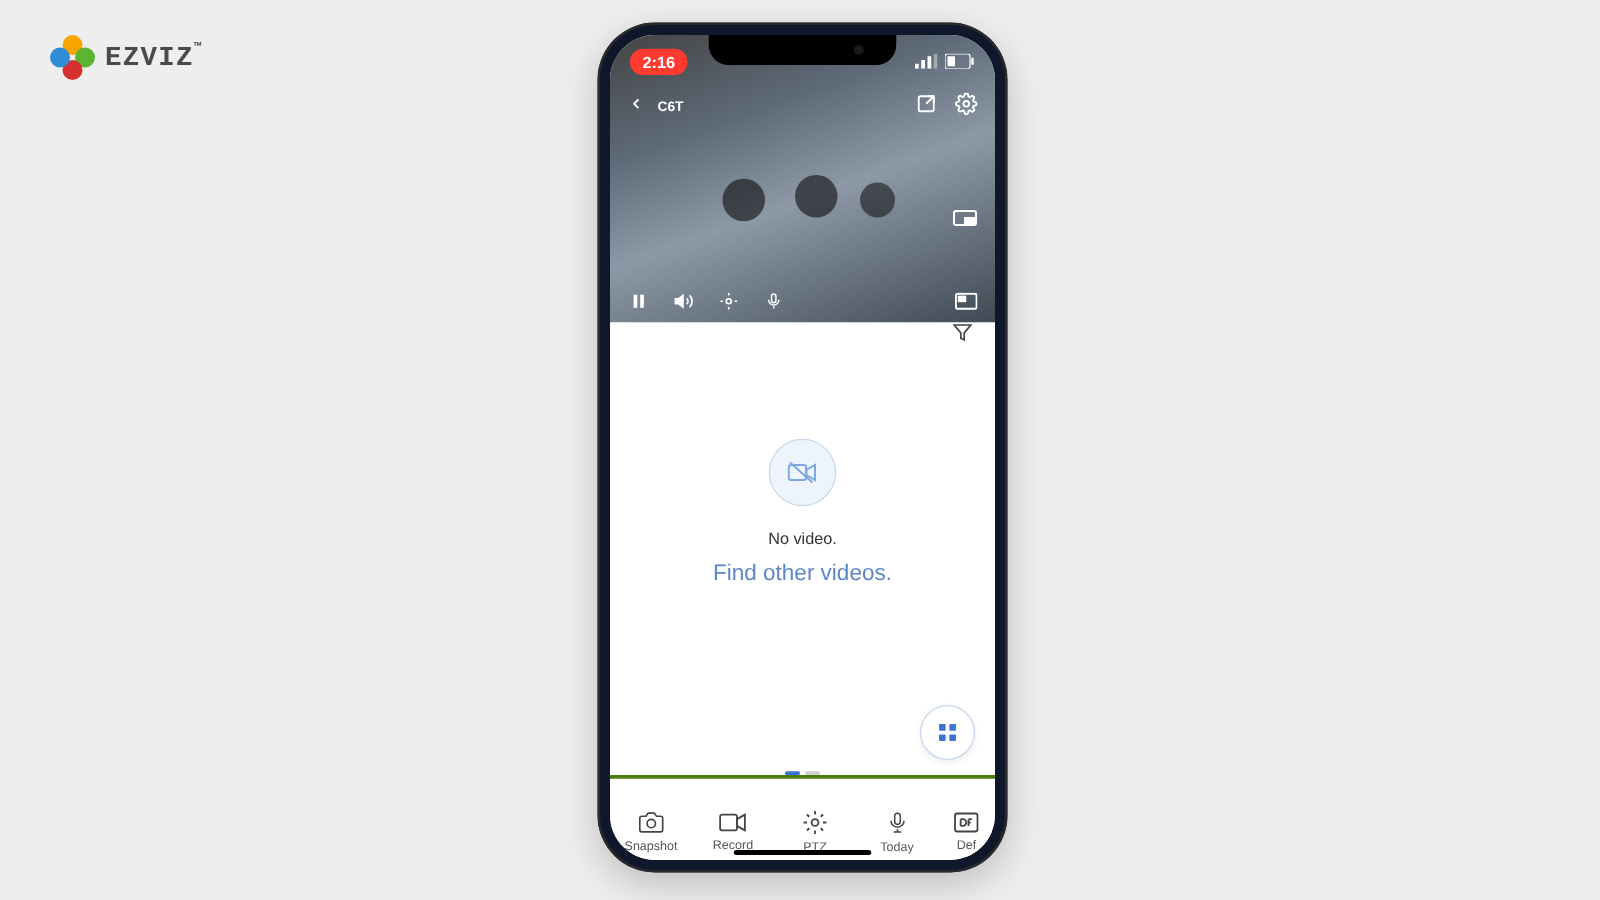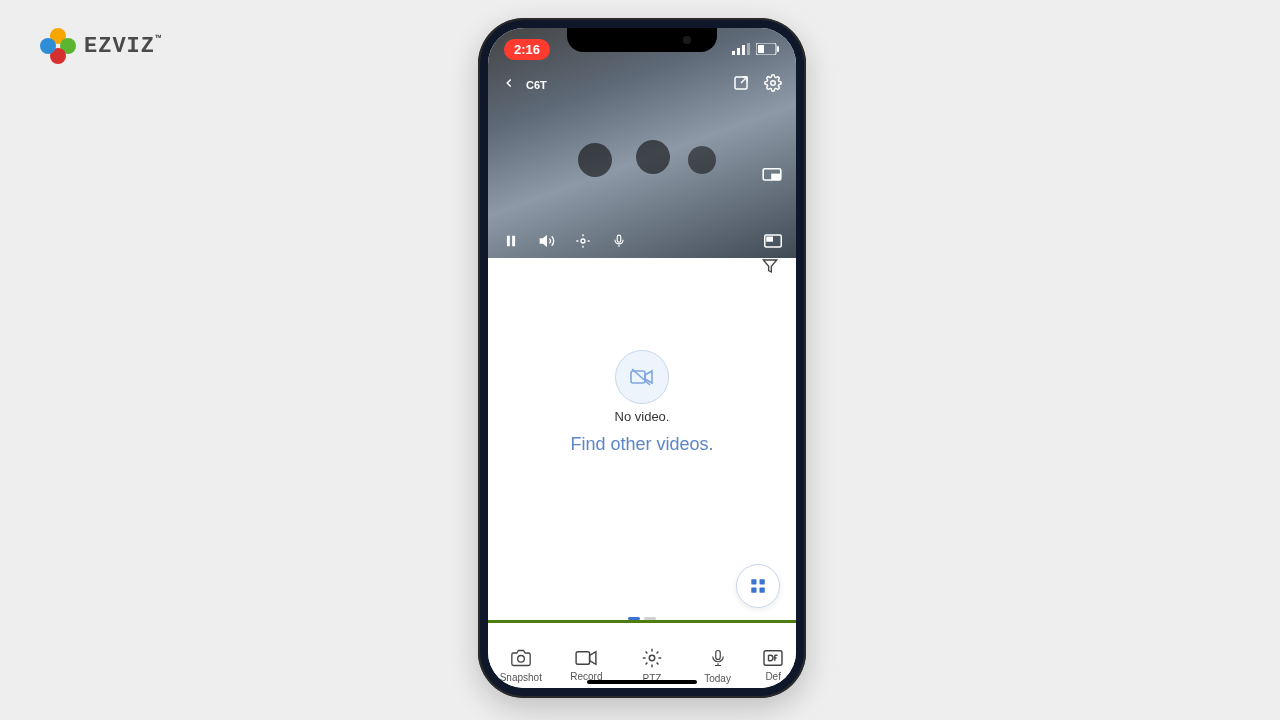--- a/index.html
+++ b/index.html
@@ -60,21 +60,21 @@
   .date-row { display:flex; align-items:center; gap:14px; padding: 12px 18px; }
   .chev { color:#333; }
   .chev.dis { color:#d0d0d0; }
   .date-label { font-size: 14px; font-weight:500; color:#222; }
 
   .filter-row { display:flex; justify-content:flex-end; padding: 0 18px 4px; }
   .filter-btn { color:#444; }
 
   .empty { flex:1; display:flex; flex-direction:column; align-items:center; justify-content:flex-start; padding-top: 68px; }
   .empty-circle { width:54px; height:54px; border-radius:50%; border:1px solid #c7d7ef; background:#eef4fc; display:flex; align-items:center; justify-content:center; color:#7ea6e0; }
-  .empty-text { margin-top: 5px; font-size: 13px; color:#333; }
+  .empty-text { margin-top: 18px; font-size: 13px; color:#333; }
   .empty-link { margin-top: 10px; font-size: 18px; color:#5b86c7; }
 
   .fab { position:absolute; right:16px; bottom:80px; width:44px; height:44px; border-radius:50%; background:#fff; border:1px solid #c7d7ef; display:flex; align-items:center; justify-content:center; color:#3b73d1; box-shadow: 0 2px 6px rgba(0,0,0,.08); }
 
   .tabbar { height:68px; border-top:3px solid #4d7c0f; display:flex; align-items:center; justify-content:space-around; padding: 22px 0 2px; }
   .tab { display:flex; flex-direction:column; align-items:center; gap:4px; color:#555; font-size:10px; width:60px; }
   .tab svg { color:#444; }
 
   .home-indicator { position:absolute; bottom:4px; left:50%; transform:translateX(-50%); width:110px; height:4px; border-radius:3px; background:#000; z-index:60; }
 

